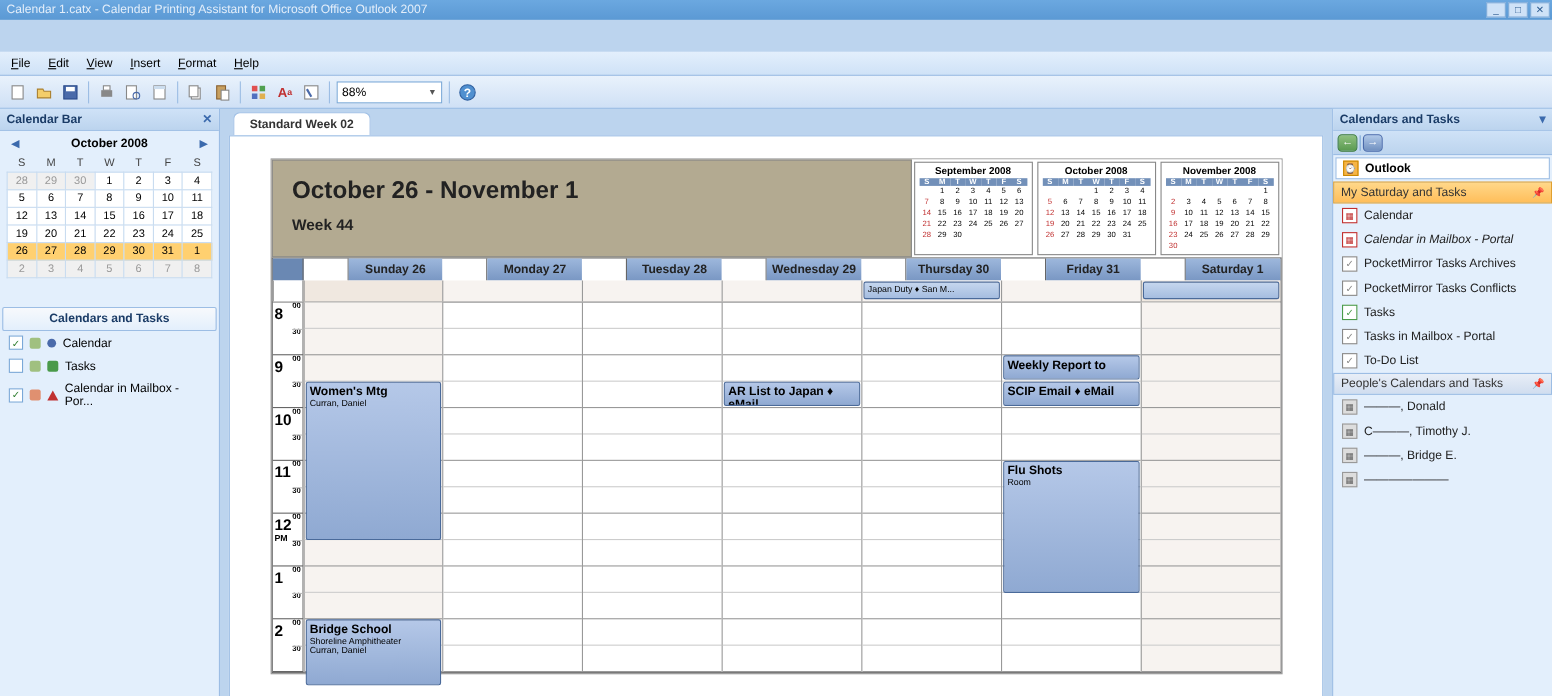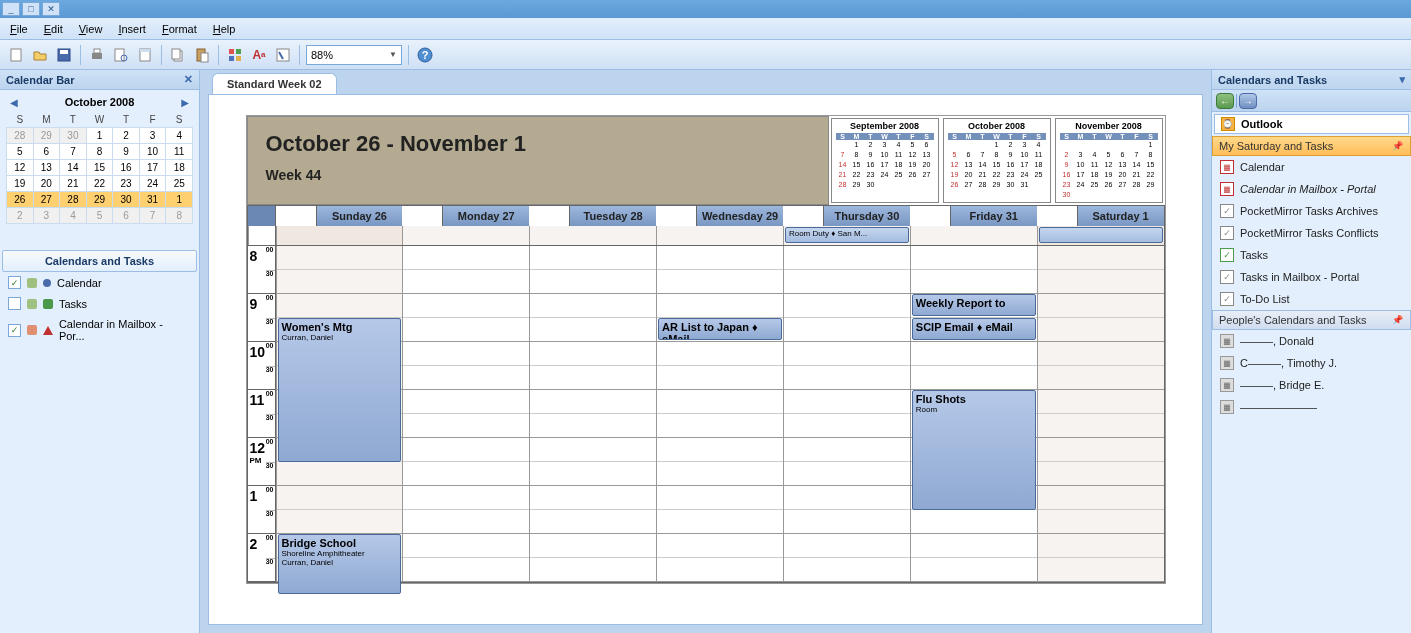--- a/index.html
+++ b/index.html
@@ -5,21 +5,21 @@
 * { margin: 0; padding: 0; box-sizing: border-box; font-family: Tahoma, Verdana, sans-serif; font-size: 11px; }
 body { background: #bcd4ee; width: 1411px; height: 633px; overflow: hidden; }
 
 
 .title-bar { background: linear-gradient(#6ba8e0,#5b99d4); height: 18px; display: flex; justify-content: space-between; align-items: center; color: #fff; padding: 0 2px; }
 .title-bar-text { font-size: 11px; color: #e3eefa; padding-left:4px;}
 .win-buttons { display: flex; gap: 2px; }
 .win-btn { width: 18px; height: 14px; background: #cfe2f7; border: 1px solid #7aa8d8; display:flex; align-items:center; justify-content:center; font-size:9px; color:#2b5a8f; }
 
 
-.menu-bar { background: linear-gradient(#e3effc,#cfe2f7); height: 22px; display: flex; align-items: center; padding-left: 2px; border-bottom:1px solid #9cbde4;}
+.menu-bar { background: linear-gradient(#e3effc,#cfe2f7); height: 22px; display: flex; align-items: center; padding-left: 2px; border-bottom:1px solid #9cbde4;margin-top:29px;}
 .menu-item { padding: 3px 8px; text-decoration: underline; text-decoration-color: transparent; }
 .menu-item::first-letter { text-decoration: underline; }
 
 
 .toolbar { background: linear-gradient(#e9f2fc,#cfe0f5); height: 30px; display:flex; align-items:center; gap:4px; padding:0 6px; border-bottom:1px solid #9cbde4;}
 .tb-btn { width:20px; height:20px; display:flex; align-items:center; justify-content:center; border:1px solid transparent; border-radius:2px;}
 .tb-sep { width:1px; height:20px; background:#9cbde4; margin:0 2px;}
 .zoom-combo { width:96px; height:20px; background:#fff; border:1px solid #7aa8d8; display:flex; align-items:center; padding:0 4px; justify-content:space-between;}
 .zoom-combo span.arrow { font-size:8px; color:#555;}
 
@@ -109,20 +109,21 @@
 .ric { width:14px; height:14px; display:flex; align-items:center; justify-content:center;}
 .ric.cal { background:#fff; border:1px solid #c03030; color:#c03030; font-size:8px;}
 .ric.chk { background:#fff; border:1px solid #888; color:#888; font-size:9px;}
 .ric.chkg { background:#fff; border:1px solid #4a9a4a; color:#4a9a4a; font-size:9px;}
 .ric.per { background:#ddd; border:1px solid #999; color:#666; font-size:8px;}
 </style>
 </head>
 <body>
 
 <div class="title-bar">
+  <span class="title-bar-text">Calendar 1.catx - Calendar Printing Assistant for Microsoft Office Outlook 2007</span>
   <div class="win-buttons">
     <div class="win-btn">_</div>
     <div class="win-btn">□</div>
     <div class="win-btn">✕</div>
   </div>
 </div>
 
 <div class="menu-bar">
   <div class="menu-item">File</div>
   <div class="menu-item">Edit</div>
@@ -548,21 +549,21 @@
                 <div class="day-head">Saturday 1</div>
               </div>
             </div>
           <div class="allday-row" id="allday-row">
               <div class="allday-cell hour"></div>
               <div class="allday-cell sun"></div>
               <div class="allday-cell"></div>
               <div class="allday-cell"></div>
               <div class="allday-cell"></div>
               <div class="allday-cell">
-                <div class="allday-event">Room Duty ♦ San M...</div>
+                <div class="allday-event">Japan Duty ♦ San M...</div>
               </div>
               <div class="allday-cell"></div>
               <div class="allday-cell sun">
                 <div class="allday-event"></div>
               </div>
             </div>
           <div class="hour-rows">
             <div class="hours" id="hours-col">
                 <div class="hour-cell">
       <span class="big">8</span>

